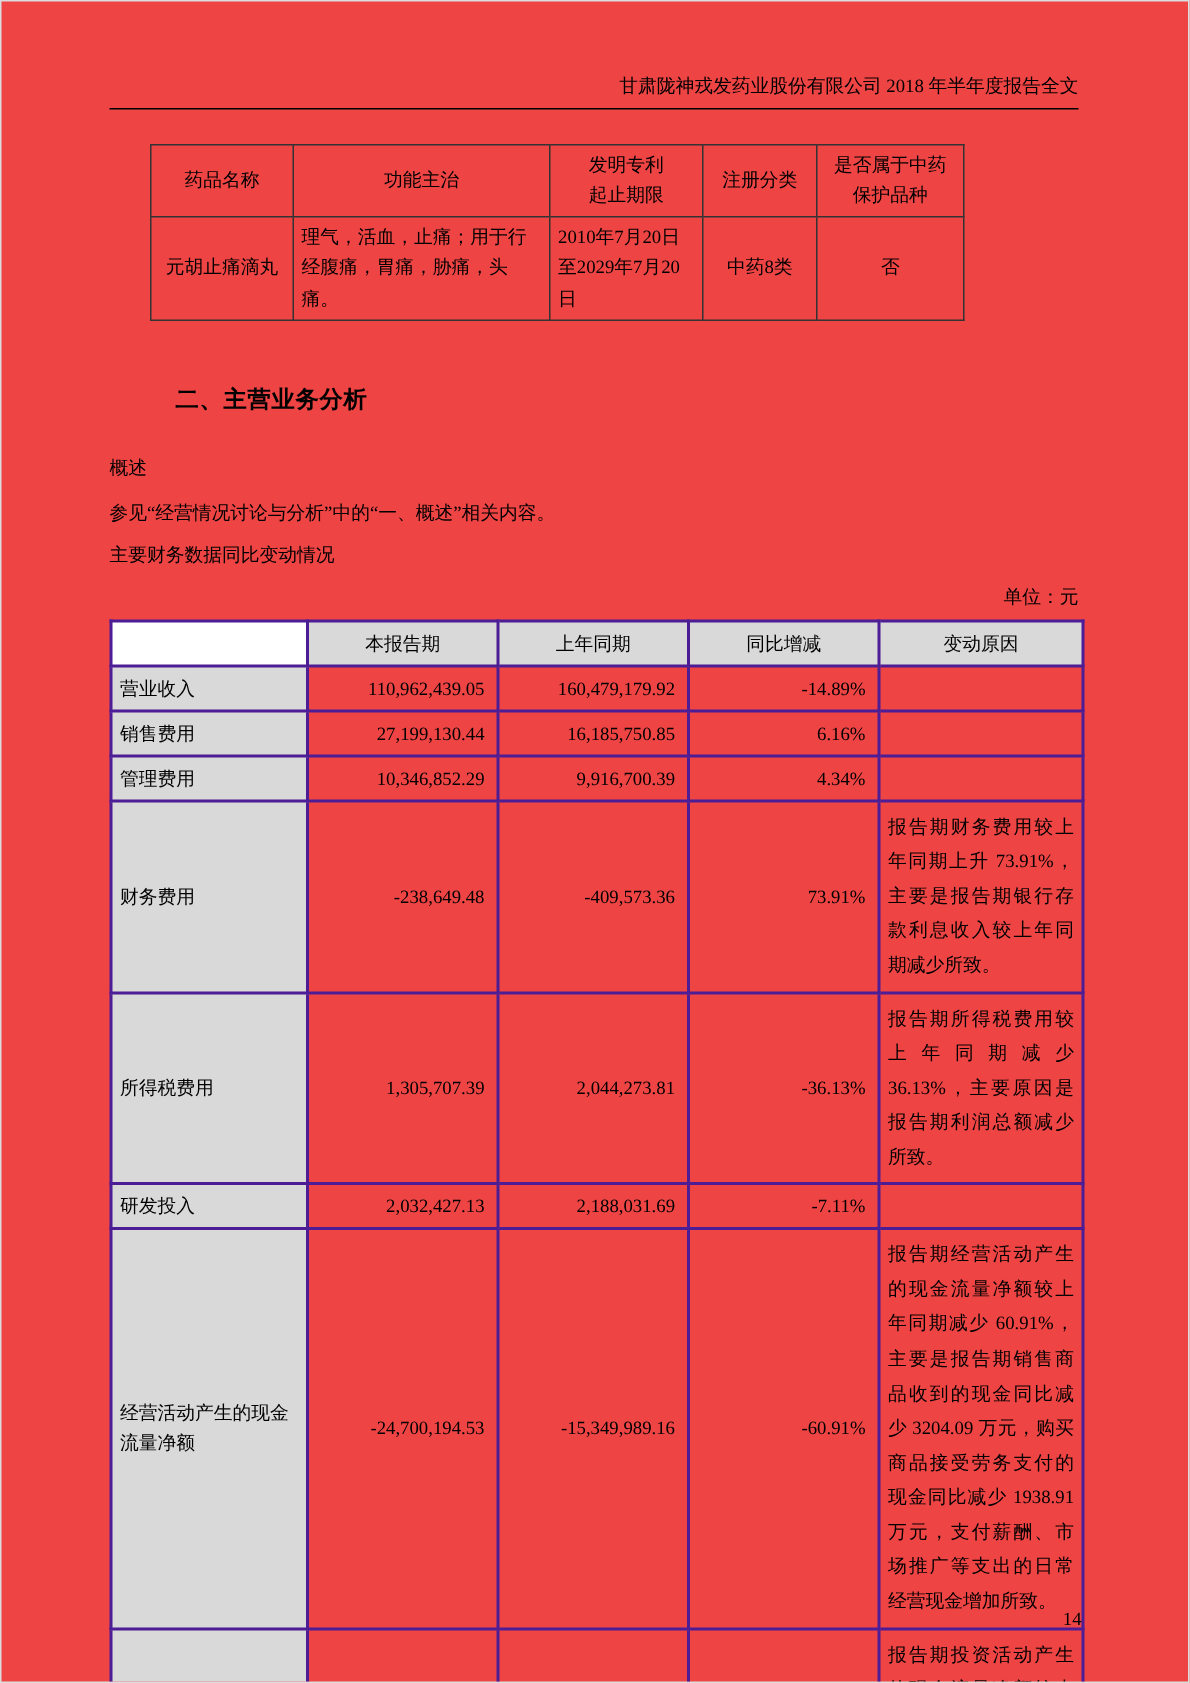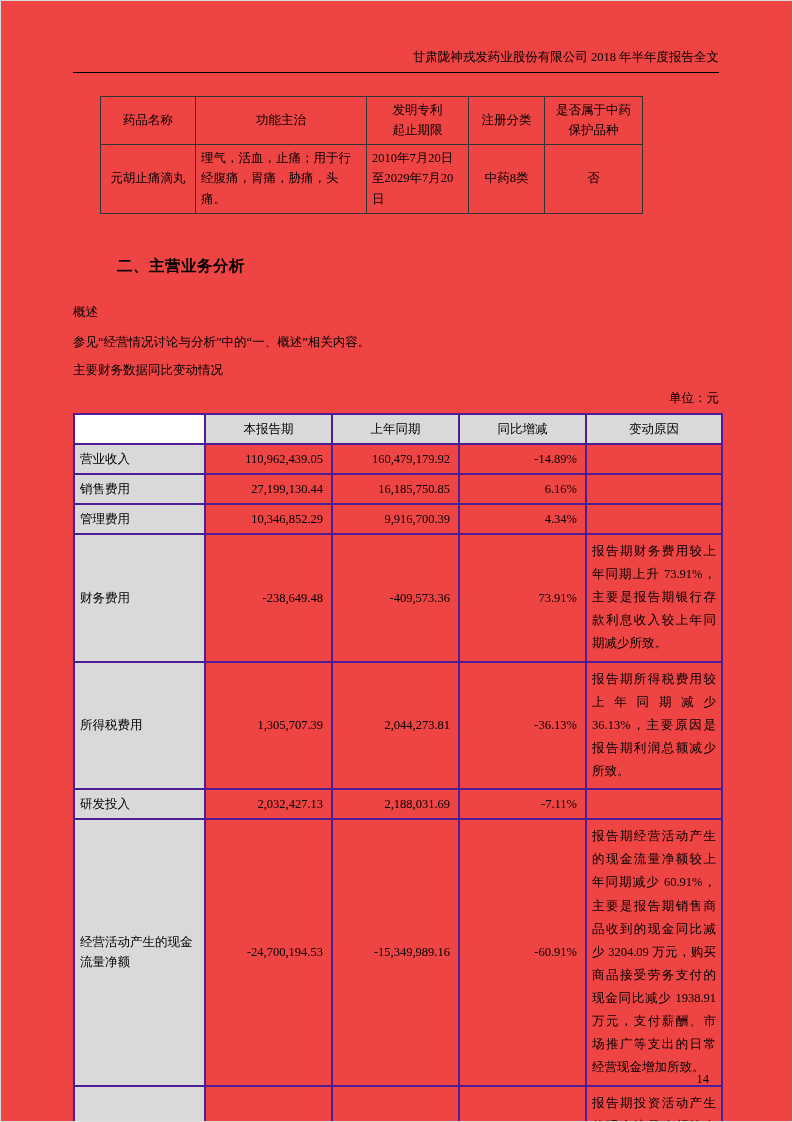--- a/index.html
+++ b/index.html
@@ -89,21 +89,21 @@
   .fin-table td.reason {
     text-align: justify;
     line-height: 1.85;
     padding: 5px 5px;
     vertical-align: top;
   }
 
   .page-number {
     position: absolute;
     bottom: 34px;
-    right: 83px;
+    right: 71px;
     font-size: 12.5px;
   }
 </style>
 </head>
 <body>
 
 <div class="page">
   <div class="content">
 
     <div class="doc-header">

